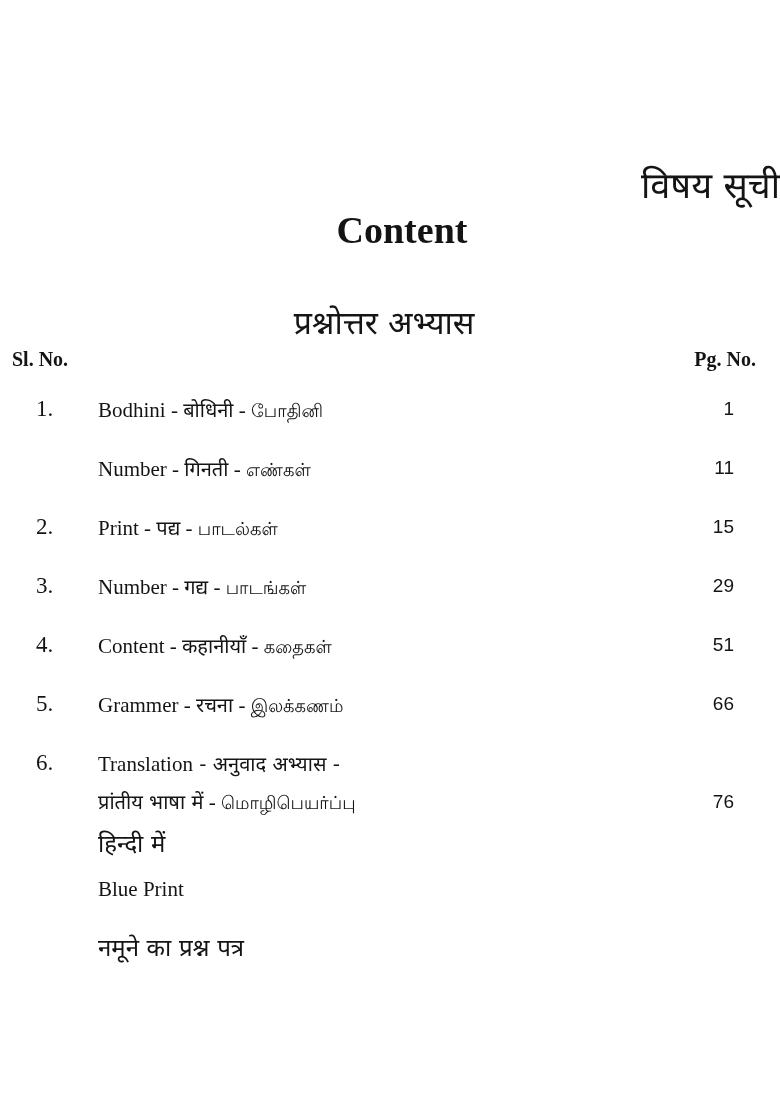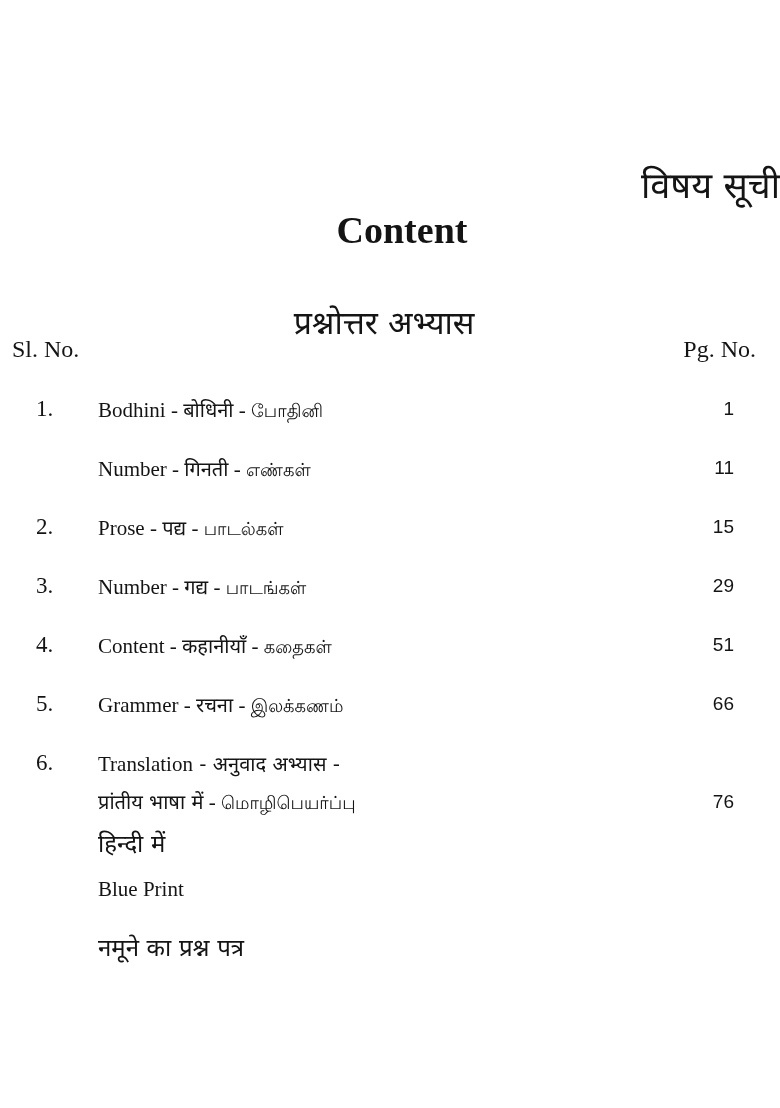--- a/index.html
+++ b/index.html
@@ -14,21 +14,21 @@
     font-family: "DejaVu Sans", sans-serif; font-size: 36px; font-weight: normal;
   }
   .title-en {
     left: 0; width: 780px; top: 208px; text-align: center;
     font-size: 38px; font-weight: bold; padding-left: 12px;
   }
   .subtitle {
     left: 0; width: 768px; top: 284px; text-align: center;
     font-family: "DejaVu Sans", sans-serif; font-size: 32px; margin-top: 16px;
   }
-  .hdr { top: 336px; font-size: 24px; font-weight: normal; }
+  .hdr { top: 348px; font-size: 20px; font-weight: bold; }
   .hdr-sl { left: 12px; }
   .hdr-pg { right: 24px; }
   .num { left: 36px; font-size: 23px; font-family: "Liberation Serif", serif; }
   .entry { left: 98px; font-size: 21px; }
   .entry .hi { font-family: "DejaVu Sans", sans-serif; font-size: 20px; }
   .entry .ta { font-family: "DejaVu Sans", sans-serif; font-size: 18px; }
   .pg { right: 46px; width: 60px; text-align: right; font-family: "Liberation Sans", sans-serif; font-size: 19px; }
   .line-hi { left: 98px; font-family: "DejaVu Sans", sans-serif; font-size: 24px; }
   .plain { left: 98px; font-size: 21px; }
 </style>
@@ -53,21 +53,21 @@
 <div>
   <div class="abs entry" style="top:455px">
     <span>Number</span><span> - </span><span class="hi">गिनती</span><span> - </span><span class="ta">எண்கள்</span>
   </div>
   <div class="abs pg" style="top:457px">11</div>
 </div>
 
 <div>
   <div class="abs num" style="top:514px">2.</div>
   <div class="abs entry" style="top:514px">
-    <span>Prose</span><span> - </span><span class="hi">पद्य</span><span> - </span><span class="ta">பாடல்கள்</span>
+    <span>Print</span><span> - </span><span class="hi">पद्य</span><span> - </span><span class="ta">பாடல்கள்</span>
   </div>
   <div class="abs pg" style="top:516px">15</div>
 </div>
 
 <div>
   <div class="abs num" style="top:573px">3.</div>
   <div class="abs entry" style="top:573px">
     <span>Number</span><span> - </span><span class="hi">गद्य</span><span> - </span><span class="ta">பாடங்கள்</span>
   </div>
   <div class="abs pg" style="top:575px">29</div>

